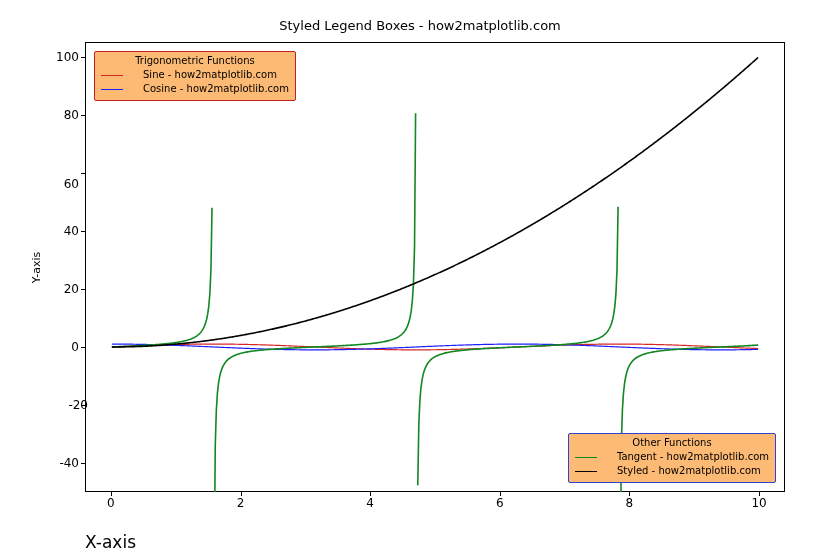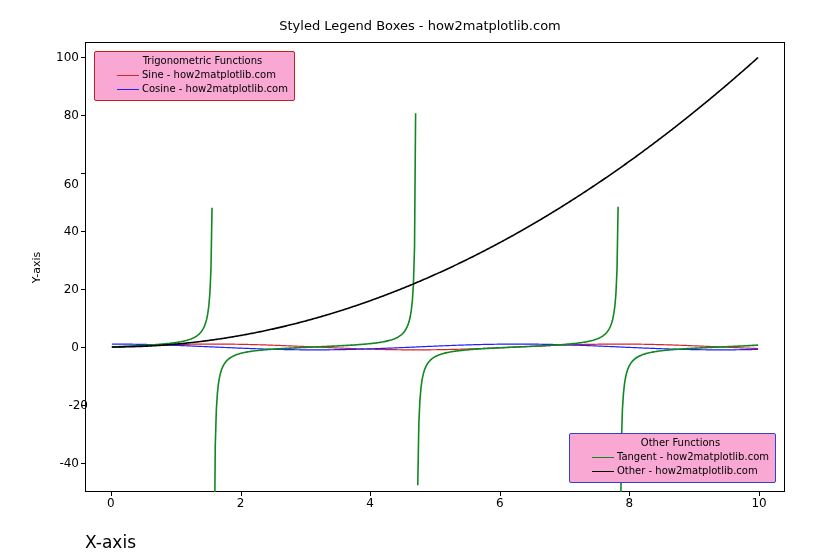--- a/index.html
+++ b/index.html
@@ -71,44 +71,44 @@
   .tick-y { text-align: right; width: 32px; transform: translateY(-50%); }
   .tickmark-x, .tickmark-y {
     position: absolute;
     background: #000;
   }
   .tickmark-x { width: 1px; height: 4px; top: 492px; }
   .tickmark-y { height: 1px; width: 4px; left: 81px; }
 
   .legend {
     position: absolute;
-    background: #f9a8d4;
+    background: #fdba74;
     font-size: 10px;
-    padding: 3px 6px 4px 22px;
+    padding: 3px 6px 4px 6px;
     border-radius: 2px;
   }
   .legend.topleft {
     left: 8px;
     top: 8px;
     border: 1.5px solid #c02020;
   }
   .legend.botright {
     right: 8px;
     bottom: 8px;
     border: 1.5px solid #3040d0;
     margin-top: 45px;
   }
   .legend-title {
     text-align: center;
     margin-bottom: 2px;
   }
   .legend-row {
     display: flex;
     align-items: center;
-    gap: 3px;
+    gap: 20px;
     line-height: 14px;
   }
   .legend-swatch {
     width: 22px;
     height: 0;
     border-top-width: 1.5px;
     border-top-style: solid;
   }
 </style>
 </head>
@@ -145,21 +145,21 @@
     </div>
 
     <div class="legend botright">
       <div class="legend-title">Other Functions</div>
       <div class="legend-row">
         <span class="legend-swatch" style="border-top-color:#118822"></span>
         <span>Tangent - how2matplotlib.com</span>
       </div>
       <div class="legend-row">
         <span class="legend-swatch" style="border-top-color:#000000"></span>
-        <span>Other - how2matplotlib.com</span>
+        <span>Styled - how2matplotlib.com</span>
       </div>
     </div>
   </div>
 
   <div class="xlabel">X-axis</div>
 
   <div id="tick-container">
       <div class="tickmark-x" style="left: 110.926px;"></div>
       <div class="tick-x" style="left: 110.926px;">0</div>
       <div class="tickmark-x" style="left: 240.556px;"></div>

